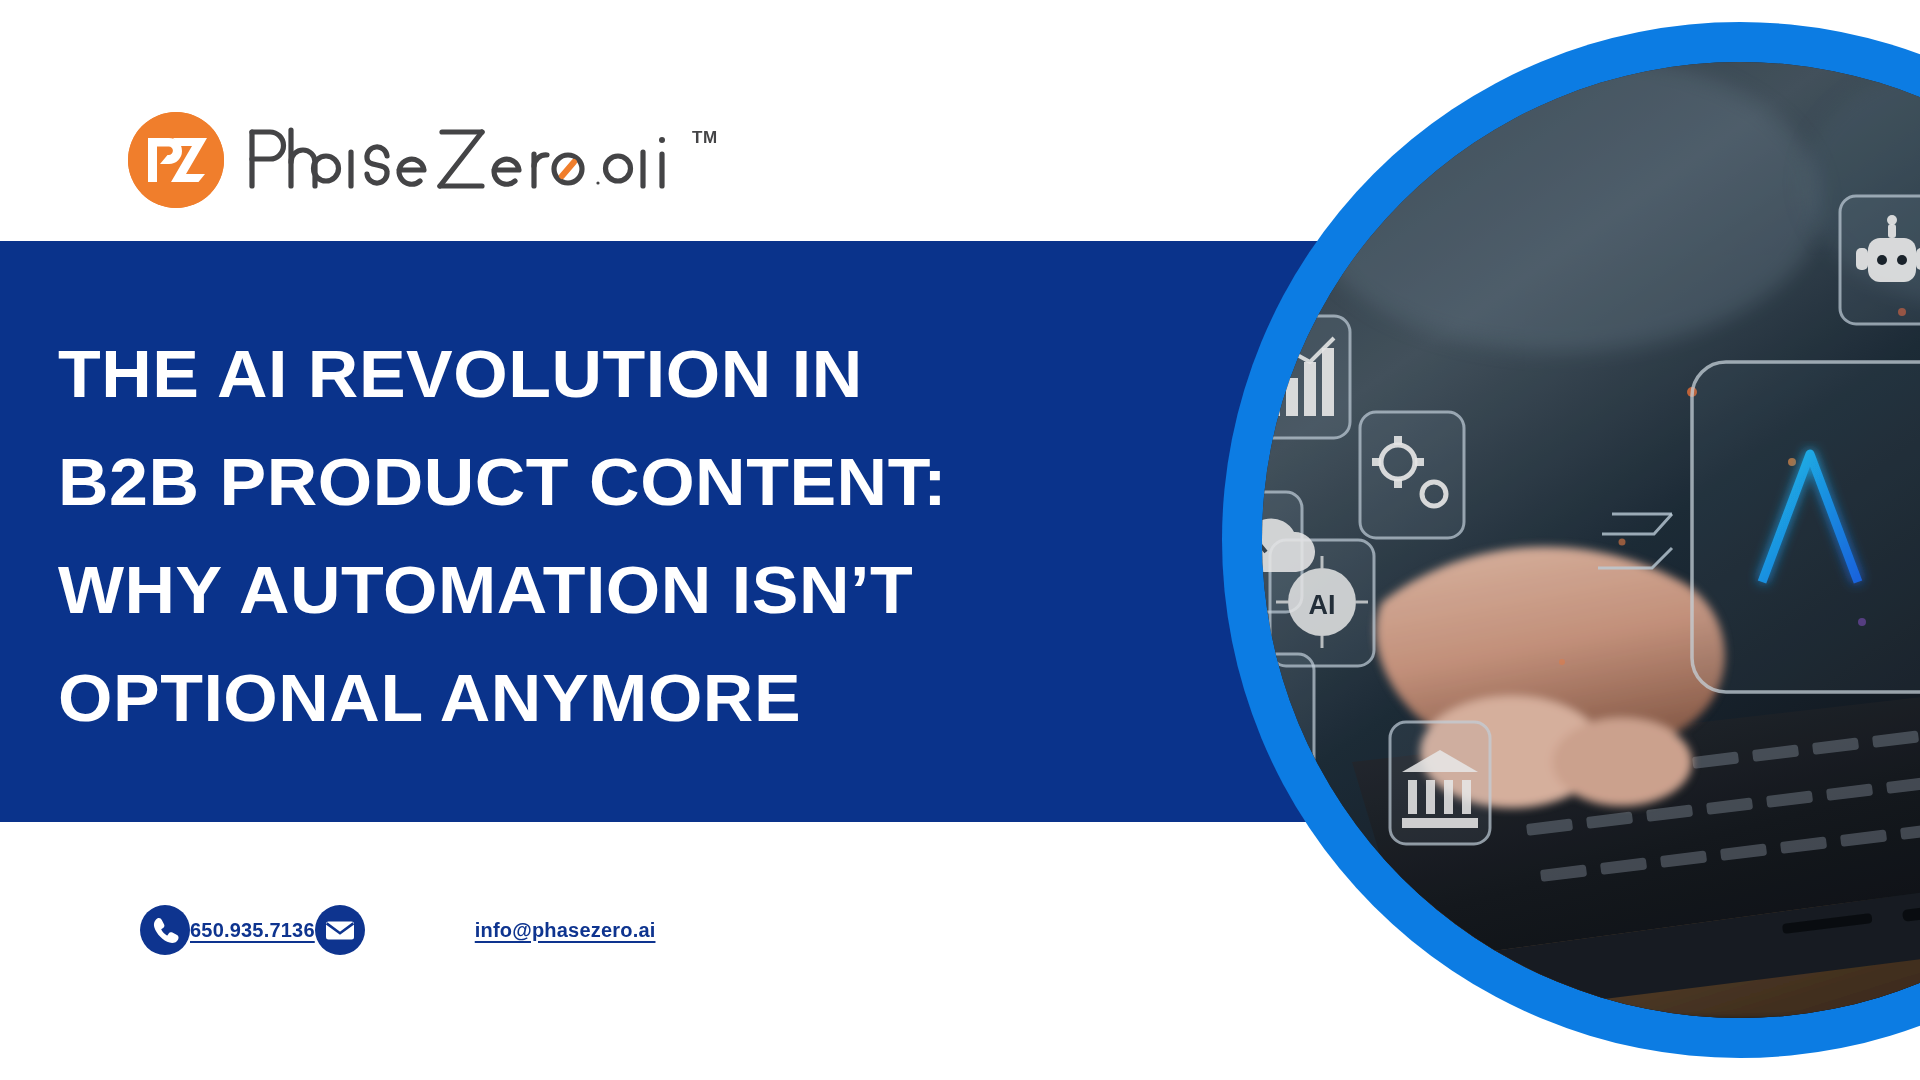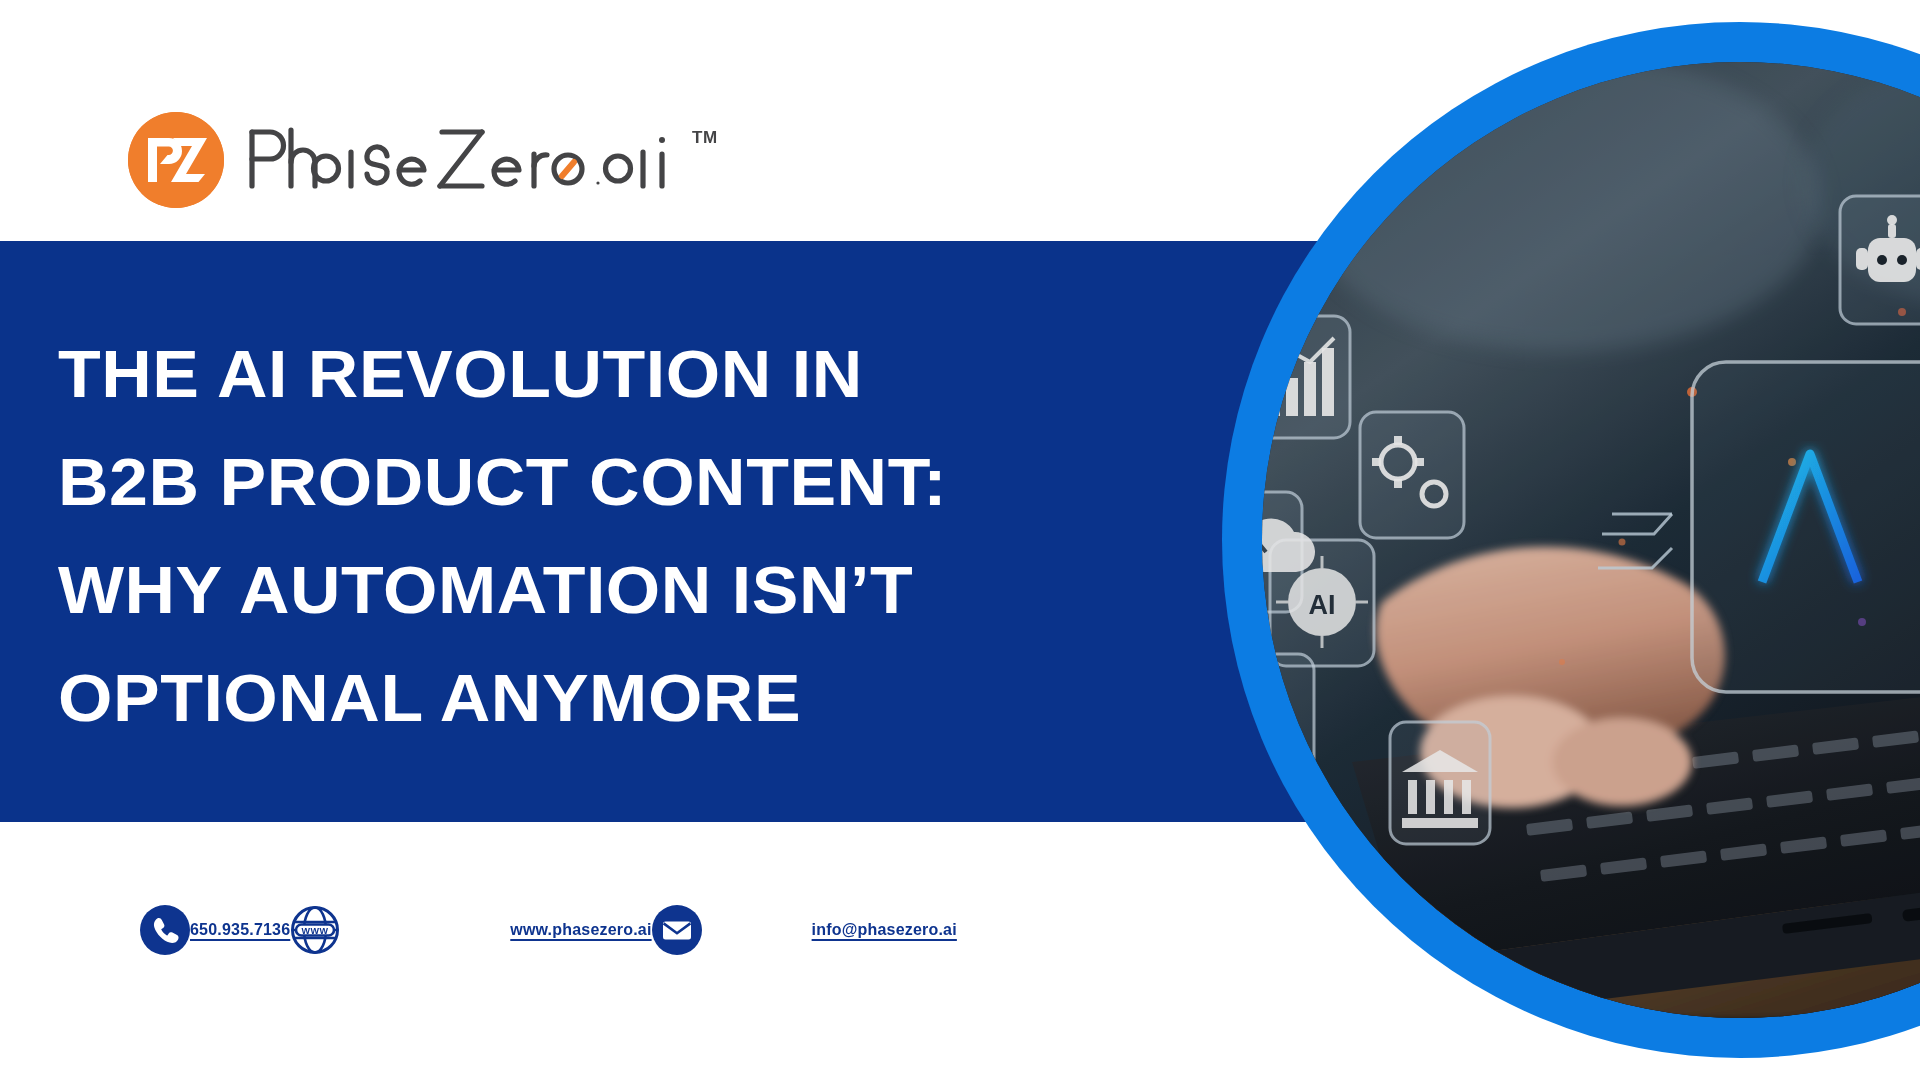--- a/index.html
+++ b/index.html
@@ -103,21 +103,21 @@
   }
   .contact-ico {
     width:50px; height:50px; flex:none;
     display:block;
   }
   .contact-txt {
     margin-left:24px;
     color:#0E348F;
     font-family:"Liberation Sans", sans-serif;
     font-weight:700;
-    font-size:16px;
+    font-size:20px;
     letter-spacing:0.2px;
     text-decoration:underline;
     text-underline-offset:4px;
     text-decoration-thickness:2px;
     white-space:nowrap;
   }
   #contact-phone { margin-left:0; }
   #contact-web   { margin-left:170px; }
   #contact-mail  { margin-left:110px; }
 </style>
@@ -429,30 +429,20 @@
       <svg class="contact-ico" viewBox="0 0 50 50">
         <circle cx="25" cy="25" r="25" fill="#0E348F"></circle>
         <path d="M17.2 13.5 c2.1 -1 3.6 -0.3 4.6 1.6 l2.2 4.2 c0.8 1.6 0.4 2.7 -0.9 3.6 l-1.9 1.3
                  c0.6 2 4.1 5.6 6.2 6.3 l1.3 -2 c0.9 -1.4 2.1 -1.7 3.7 -0.9 l4.2 2.2
                  c1.9 1 2.5 2.6 1.5 4.6 c-1.5 3 -4.9 4.3 -8.5 3.2 c-6.5 -2 -13.2 -8.7 -15.2 -15.2
                  c-1.1 -3.6 0.1 -7 2.8 -8.9 Z" fill="#ffffff"></path>
       </svg>
       <span class="contact-txt" id="contact-phone">650.935.7136</span>
     </div>
 
-    <div class="contact">
-      <svg class="contact-ico" viewBox="0 0 50 50">
-        <circle cx="25" cy="25" r="22.5" fill="none" stroke="#0E348F" stroke-width="3"></circle>
-        <ellipse cx="25" cy="25" rx="11" ry="22.5" fill="none" stroke="#0E348F" stroke-width="2.6"></ellipse>
-        <path d="M4.4 17 H45.6 M4.4 33 H45.6 M2.5 25 H47.5" stroke="#0E348F" stroke-width="2.6" fill="none"></path>
-        <rect x="6" y="19.5" width="38" height="11" rx="5.5" fill="#ffffff" stroke="#0E348F" stroke-width="2.6"></rect>
-        <text x="25" y="28.8" font-family="'Liberation Sans',sans-serif" font-size="9" font-weight="700" fill="#0E348F" text-anchor="middle" letter-spacing="0.5">WWW</text>
-      </svg>
-      <span class="contact-txt" id="contact-web">www.phasezero.ai</span>
-    </div>
 
     <div class="contact">
       <svg class="contact-ico" viewBox="0 0 50 50">
         <circle cx="25" cy="25" r="25" fill="#0E348F"></circle>
         <rect x="11" y="16.5" width="28" height="18" rx="2.5" fill="#ffffff"></rect>
         <path d="M11.6 18.4 L25 28.2 L38.4 18.4" fill="none" stroke="#0E348F" stroke-width="2.6"></path>
       </svg>
       <span class="contact-txt" id="contact-mail">info@phasezero.ai</span>
     </div>
 

